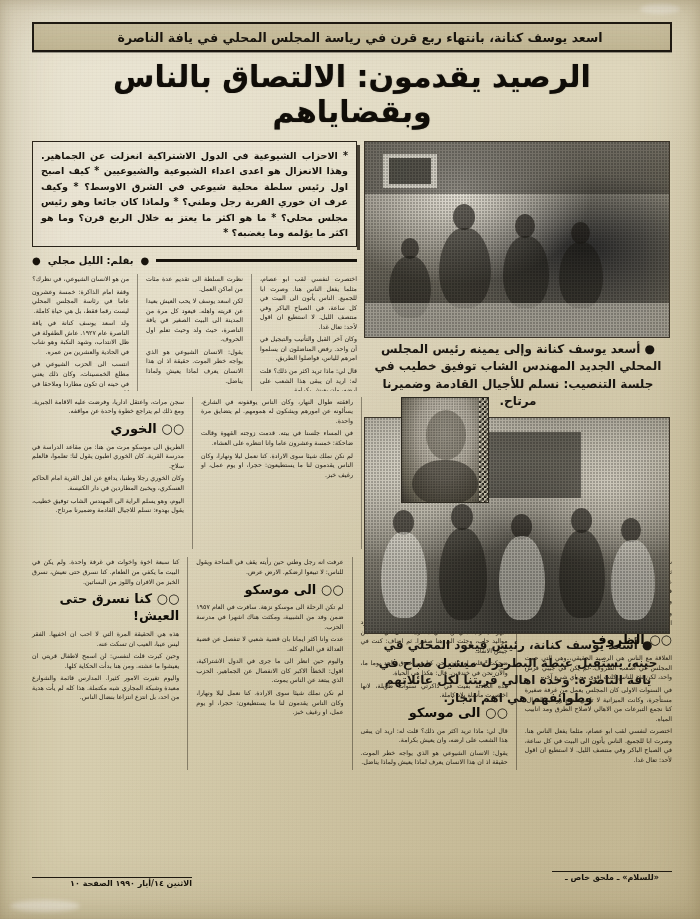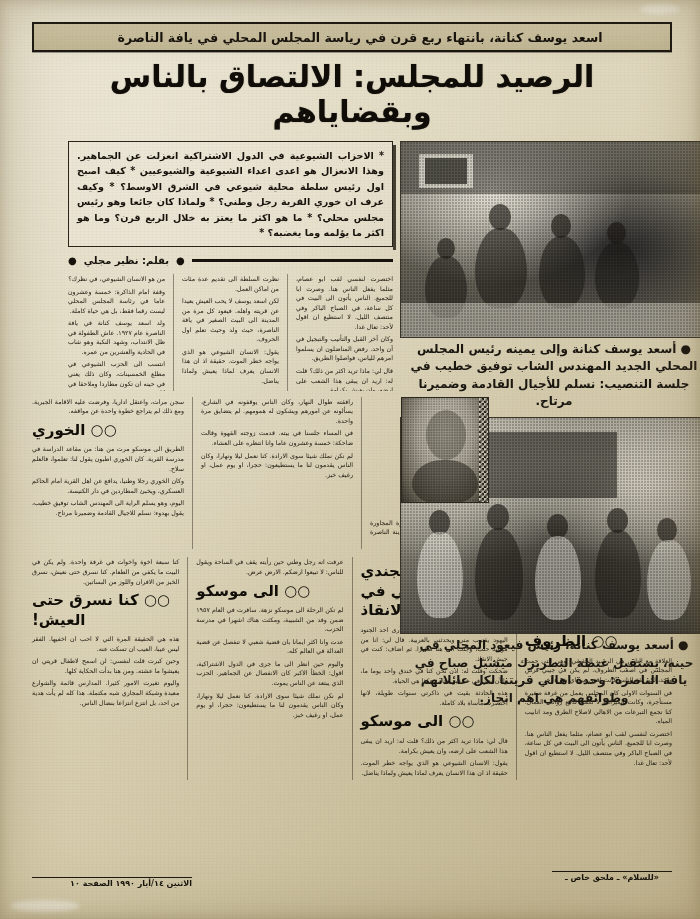--- a/index.html
+++ b/index.html
@@ -49,21 +49,21 @@
   
   .headline{
     margin-top:7px;text-align:center;
     font-family:"DejaVu Sans",sans-serif;
     font-weight:700;font-size:30px;line-height:1.18;color:#100d08;
     letter-spacing:-.5px;
     text-shadow:0 0 1px rgba(20,16,10,.5);
   }
 
   
-  .upper{display:flex;flex-direction:row-reverse;gap:9px;margin-top:11px;height:250px;margin-left:36px;}
+  .upper{display:flex;flex-direction:row-reverse;gap:9px;margin-top:11px;height:250px;}
   .upper-right{width:325px;display:flex;flex-direction:column;}
   .upper-left{width:304px;}
 
   .summary-box{
     border:1.5px solid #2a241a;padding:6px 8px 5px 8px;
     background:rgba(255,255,255,.12);
     position:relative;
   }
   .summary-box:after{
     content:"";position:absolute;right:-4px;top:3px;bottom:-4px;width:3px;background:#2a241a;opacity:.85;
@@ -154,21 +154,21 @@
   }
 
   
   .body-zone{display:flex;flex-direction:row-reverse;gap:8px;margin-top:8px;}
   .col{
     font-size:6.3px;line-height:1.52;color:#1d180f;text-align:justify;
     font-family:"DejaVu Sans",sans-serif;
   }
   .col p{margin:0 0 3px 0;}
   .subhead{
-    text-align:left;font-size:15px;font-weight:700;color:#110e08;
+    text-align:right;font-size:13px;font-weight:700;color:#110e08;
     margin:5px 0 4px 0;line-height:1.3;
   }
   .vrule{width:1px;background:rgba(40,34,22,.45);}
 
   .col-a{width:152px;}
   .col-b{width:152px;}
   .col-c{width:152px;}
   .col-d{width:152px;}
 
   
@@ -193,33 +193,33 @@
 
   <div class="scuff" style="left:640px;top:4px;width:40px;height:10px;"></div>
   <div class="scuff" style="left:10px;top:900px;width:70px;height:12px;"></div>
 
   <div id="content">
 
     <div class="kicker-wrap">
       <div class="kicker">اسعد يوسف كنانة، بانتهاء ربع قرن في رياسة المجلس المحلي في يافة الناصرة</div>
     </div>
 
-    <div class="headline">الرصيد للمجلس: الالتصاق بالناس وبقضاياهم</div>
+    <div class="headline">الرصيد يقدمون: الالتصاق بالناس وبقضاياهم</div>
 
     <div class="upper">
 
       <div class="upper-right">
         <div class="summary-box">
           <div class="summary-text">* الاحزاب الشيوعية في الدول الاشتراكية انعزلت عن الجماهير. وهذا الانعزال هو اعدى اعداء الشيوعية والشيوعيين * كيف اصبح اول رئيس سلطة محلية شيوعي في الشرق الاوسط؟ * وكيف عرف ان خوري القرية رجل وطني؟ * ولماذا كان جائعا وهو رئيس مجلس محلي؟ * ما هو اكثر ما يعتز به خلال الربع قرن؟ وما هو اكثر ما يؤلمه وما يغضبه؟ *</div>
         </div>
 
         <div class="byline-row">
           <div class="byline-rule"></div>
           <span class="byline">●</span>
-          <span class="byline">بقلم: نظير مجلي</span>
+          <span class="byline">بقلم: الليل مجلي</span>
           <span class="byline">●</span>
         </div>
 
         <div class="rt-col">
           <div class="col" style="display:flex;flex-direction:row-reverse;gap:8px;height:152px;overflow:hidden;">
             <div style="width:100px;">
               <p>من هو الانسان الشيوعي، في نظرك؟</p>
               <p>وقفة امام الذاكرة: خمسة وعشرون عاما في رئاسة المجلس المحلي ليست رقما فقط، بل هي حياة كاملة.</p>
               <p>ولد اسعد يوسف كنانة في يافة الناصرة عام ١٩٢٧. عاش الطفولة في ظل الانتداب، وشهد النكبة وهو شاب في الحادية والعشرين من عمره.</p>
               <p>انتسب الى الحزب الشيوعي في مطلع الخمسينات، وكان ذلك يعني في حينه ان تكون مطاردا وملاحقا في كل يوم.</p>

